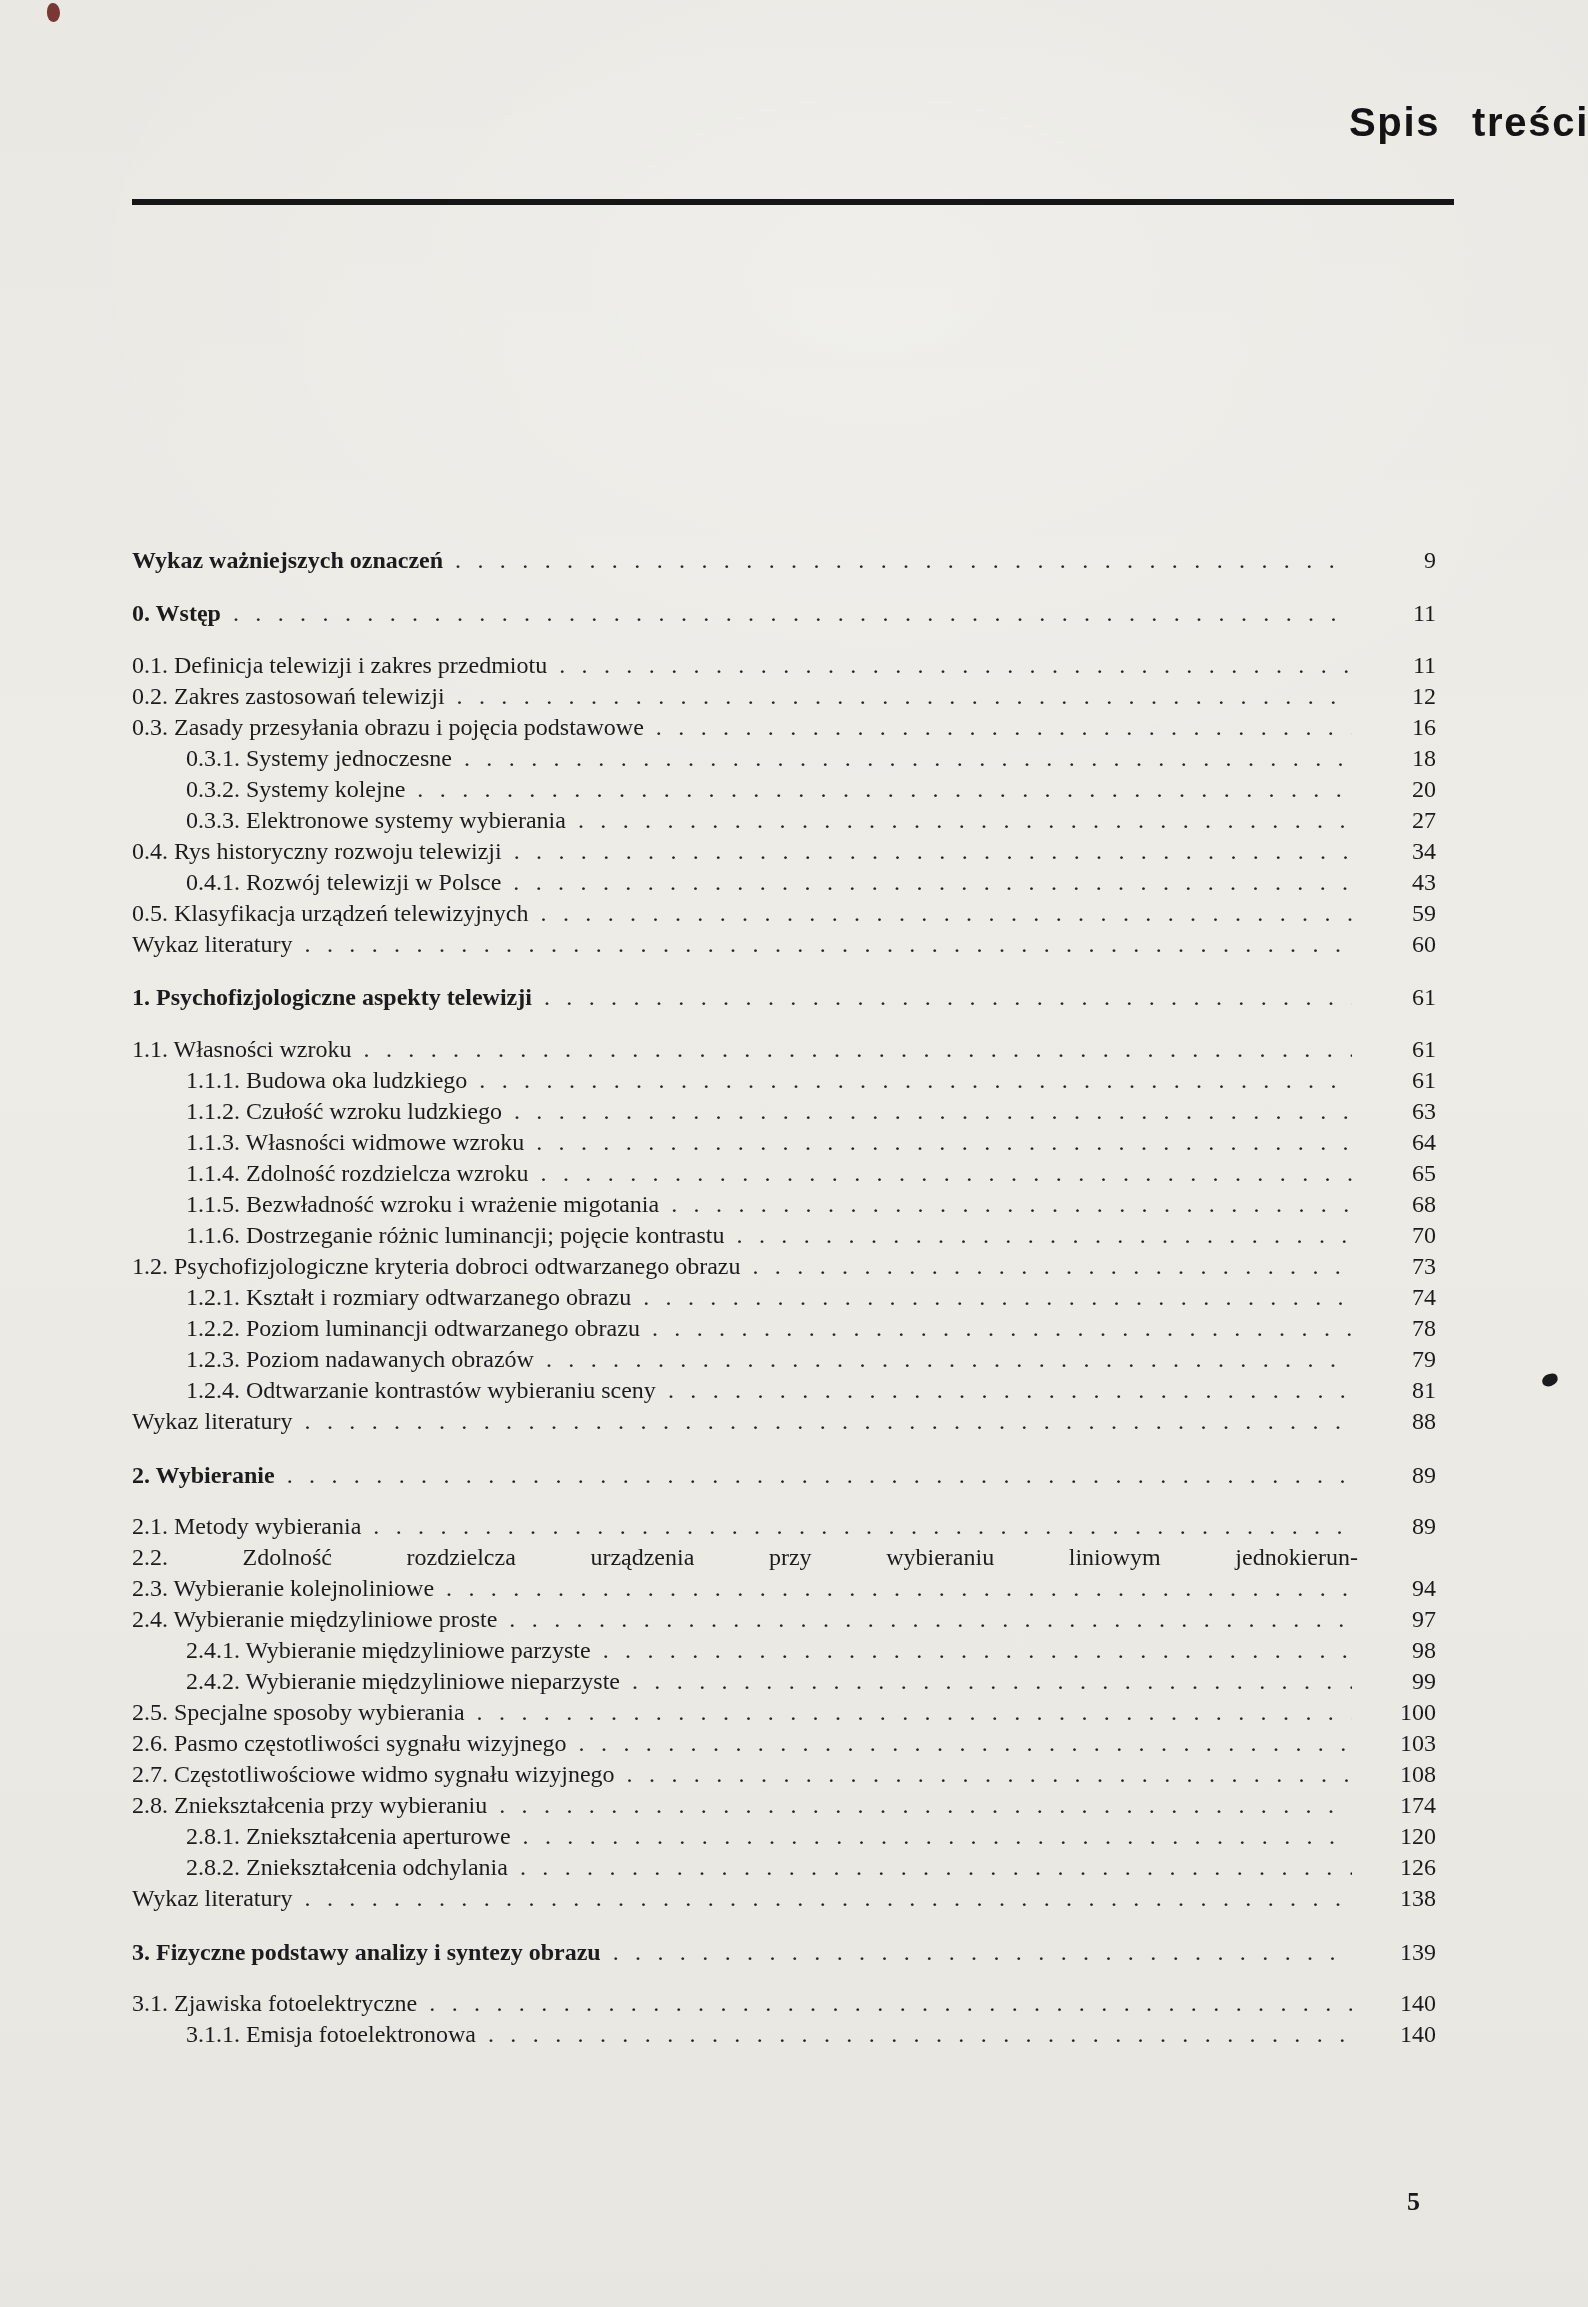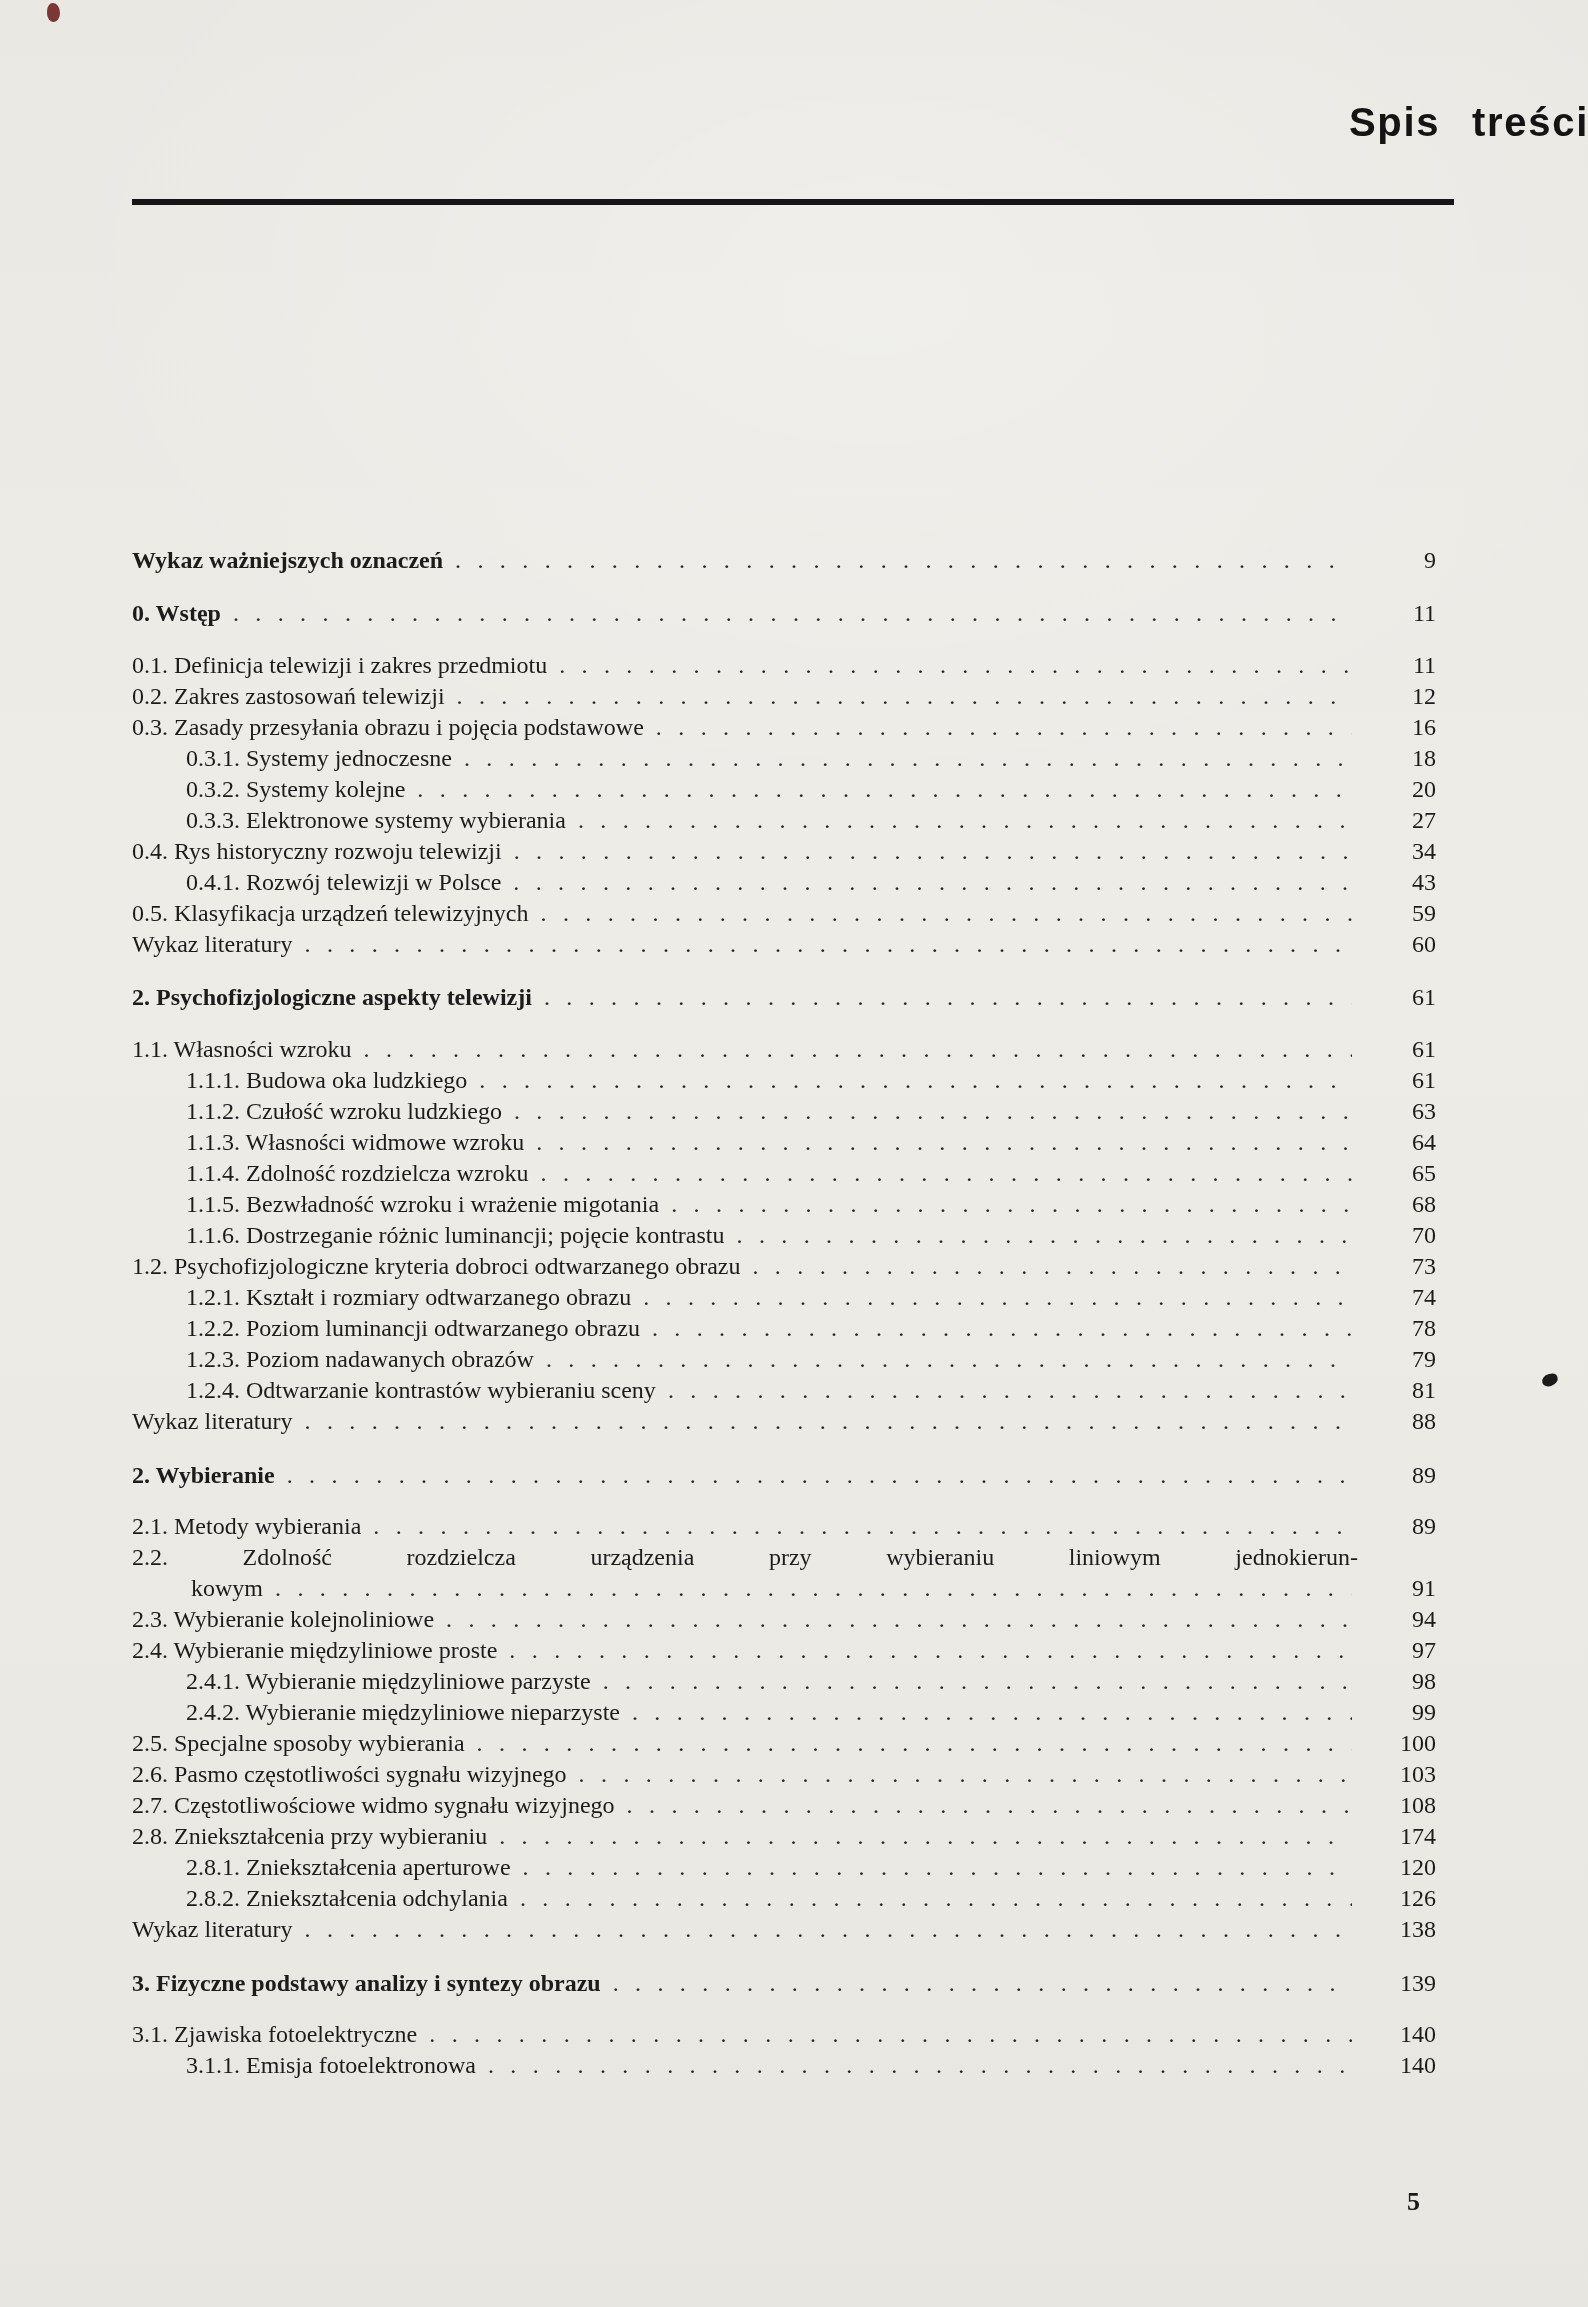--- a/index.html
+++ b/index.html
@@ -187,21 +187,21 @@
     <span class="pagenum">59</span>
   </div>
 
   <div class="entry">
     <span class="label">Wykaz literatury</span>
     <span class="dots"></span>
     <span class="pagenum">60</span>
   </div>
 
   <div class="entry bold">
-    <span class="label">2. Psychofizjologiczne aspekty telewizji</span>
+    <span class="label">1. Psychofizjologiczne aspekty telewizji</span>
     <span class="dots"></span>
     <span class="pagenum">61</span>
   </div>
 
   <div class="entry">
     <span class="label">1.1. Własności wzroku</span>
     <span class="dots"></span>
     <span class="pagenum">61</span>
   </div>
 
@@ -287,25 +287,20 @@
     <span class="label">2.1. Metody wybierania</span>
     <span class="dots"></span>
     <span class="pagenum">89</span>
   </div>
 
   <div class="entry wrap-first">
     <span class="label">2.2. Zdolność rozdzielcza urządzenia przy wybieraniu liniowym jednokierun-</span>
 
   </div>
 
-  <div class="entry indent-cont">
-    <span class="label">kowym</span>
-    <span class="dots"></span>
-    <span class="pagenum">91</span>
-  </div>
 
   <div class="entry">
     <span class="label">2.3. Wybieranie kolejnoliniowe</span>
     <span class="dots"></span>
     <span class="pagenum">94</span>
   </div>
 
   <div class="entry">
     <span class="label">2.4. Wybieranie międzyliniowe proste</span>
     <span class="dots"></span>

